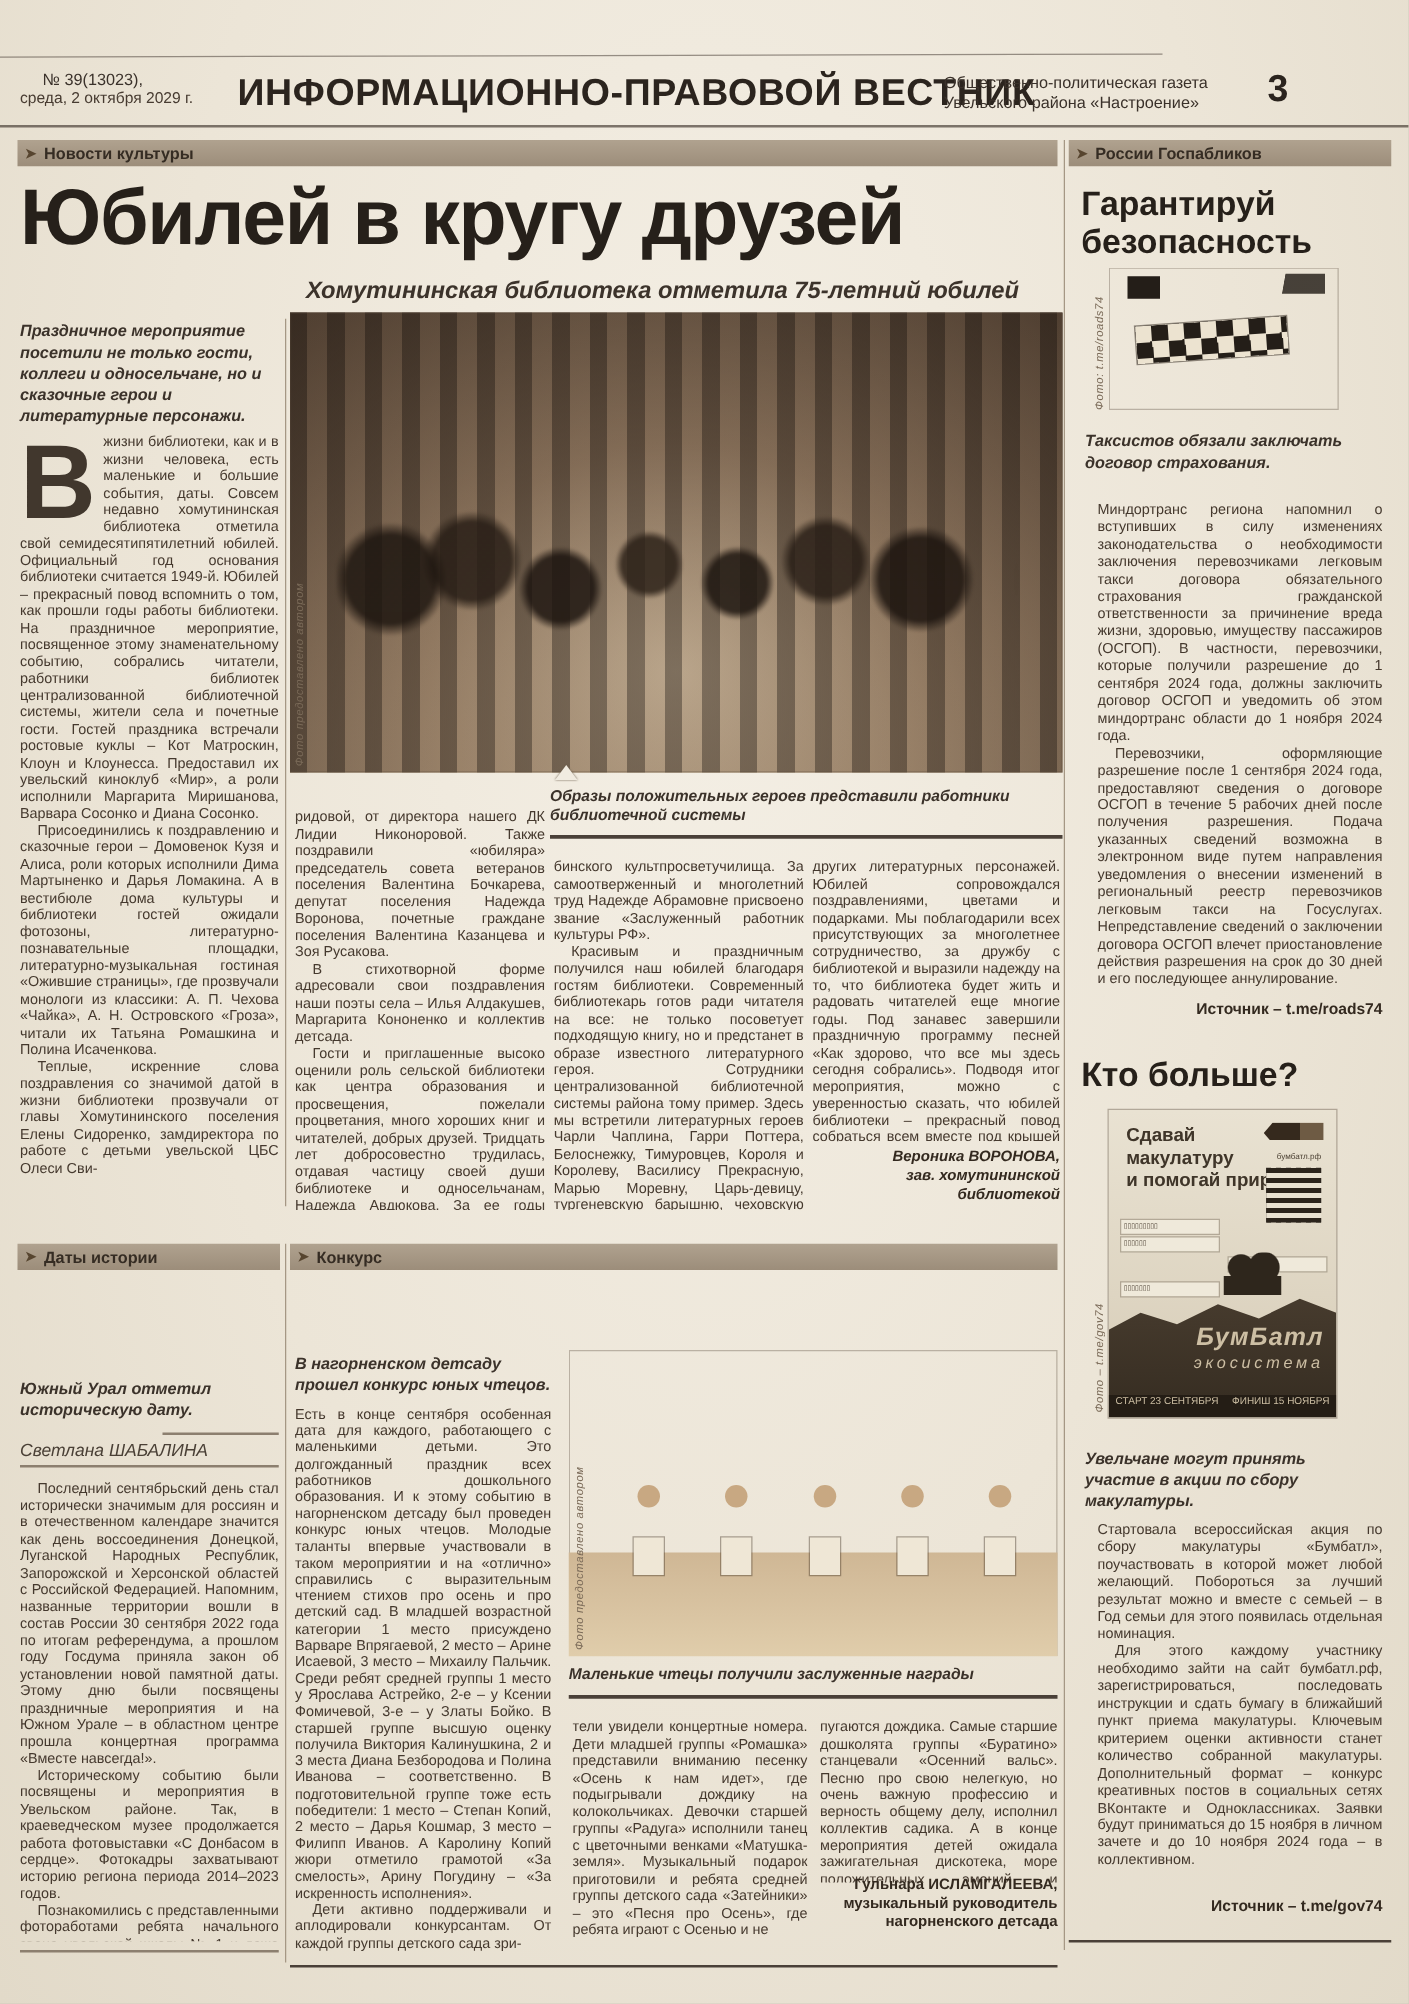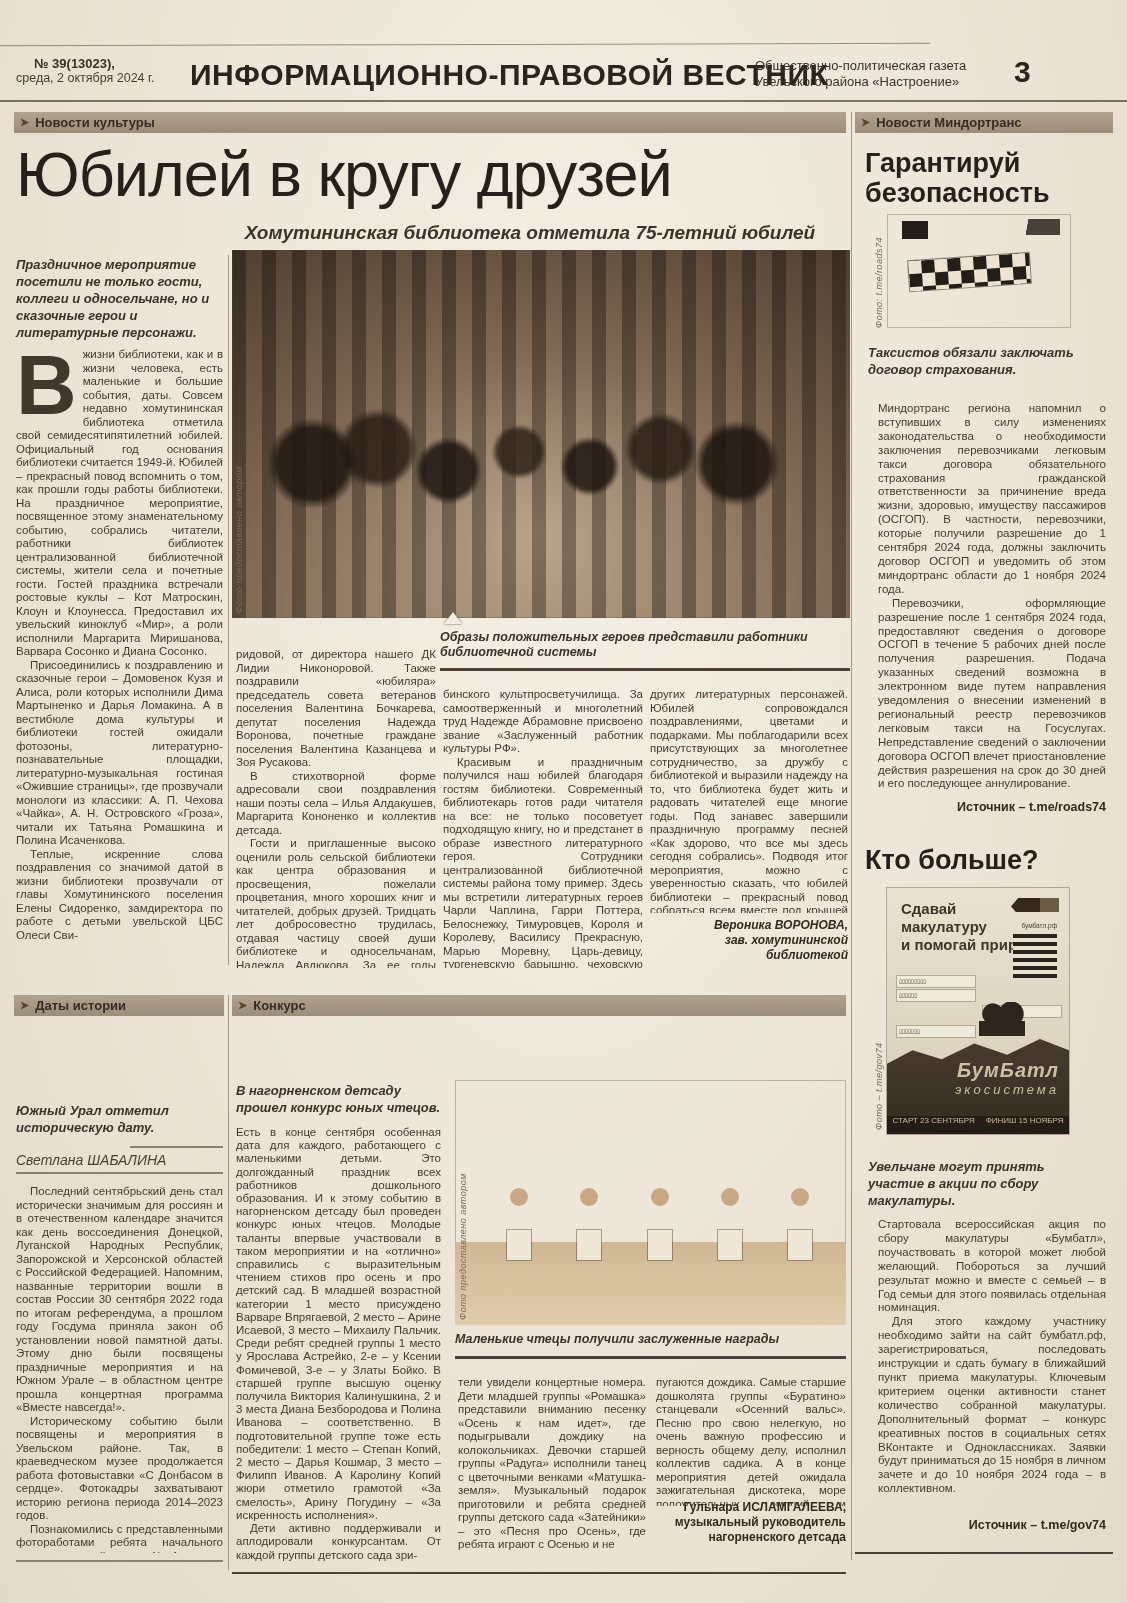--- a/index.html
+++ b/index.html
@@ -7,34 +7,34 @@
     position:relative;width:1127px;height:1603px;margin:0 auto;
     background:
       radial-gradient(ellipse at 50% 30%, #f4efe5 0%, #ece5d7 55%, #e2dac9 100%);
     font-family:"Liberation Sans", sans-serif;
     color:#473b31;overflow:hidden;
   }
   .abs{position:absolute;}
   .rule{background:#4a4038;}
   .thinrule{background:#8c7f6f;}
   
-  .hdr-issue{font-size:13px;font-weight:bold;color:#3a312a;line-height:15px;padding-left:18px;}
+  .hdr-issue{font-size:13px;font-weight:normal;color:#3a312a;line-height:15px;padding-left:18px;}
   .hdr-date{font-size:12.5px;font-weight:normal;}
   .masthead{font-size:30px;font-weight:bold;letter-spacing:.5px;color:#2b241e;white-space:nowrap;}
   .hdr-pub{font-size:13px;line-height:16px;color:#3a312a;}
   .pagenum{font-size:30px;font-weight:bold;color:#2b241e;}
   
   .bar{
     background:linear-gradient(180deg,#b0a28f,#9c8d7a);
     display:flex;align-items:center;height:21px;
     font-size:13px;font-weight:bold;color:#352c23;padding-left:6px;box-sizing:border-box;
   }
   .bar .arr{font-size:11px;margin-right:6px;color:#57452f;}
   
-  .h-main{font-size:63px;font-weight:400;color:#26201a;letter-spacing:-1px;white-space:nowrap;}
+  .h-main{font-size:63px;font-weight:700;color:#26201a;letter-spacing:-1px;white-space:nowrap;}
   .h-sub{font-size:19px;font-style:italic;font-weight:bold;color:#3c332b;}
   .h-mid{font-size:44px;font-weight:800;color:#26201a;letter-spacing:-.5px;white-space:nowrap;}
   .h-side{font-size:27px;font-weight:800;color:#26201a;line-height:30px;}
   .h-left{font-size:29px;font-weight:800;color:#26201a;line-height:33px;}
   
   .lead{font-size:13px;font-weight:bold;font-style:italic;line-height:17px;color:#3b322a;text-align:left;}
   .body-col{font-size:11.5px;line-height:13.5px;text-align:justify;color:#45392e;}
   .body-col p{margin:0 0 0 0;text-indent:14px;}
   .body-col p.noindent{text-indent:0;}
   .dropcap{float:left;font-size:84px;line-height:66px;font-weight:bold;color:#41372d;padding:4px 6px 0 0;}
@@ -113,37 +113,37 @@
 </style>
 </head>
 <body>
 
 <div class="page">
 
   <div class="abs rule" style="left:0;top:44px;width:930px;height:1px;opacity:.55;transform:rotate(-.15deg);"></div>
 
   <div class="abs" style="left:16px;top:56px;">
     <div class="hdr-issue">№ 39(13023),</div>
-    <div class="hdr-date">среда, 2 октября 2024 г.</div>
+    <div class="hdr-date">среда, 2 октября 2029 г.</div>
   </div>
   <div class="abs masthead" style="left:190px;top:58px;">ИНФОРМАЦИОННО-ПРАВОВОЙ ВЕСТНИК</div>
   <div class="abs hdr-pub" style="left:755px;top:58px;">
     <div>Общественно-политическая газета</div>
     <div>Увельского района «Настроение»</div>
   </div>
   <div class="abs pagenum" style="left:1014px;top:55px;">3</div>
   <div class="abs rule" style="left:0;top:100px;width:1127px;height:2px;opacity:.7;"></div>
 
   <div class="abs bar" style="left:14px;top:112px;width:832px;">
     <span class="arr">➤</span>
     <span>Новости культуры</span>
   </div>
   <div class="abs bar" style="left:855px;top:112px;width:258px;">
     <span class="arr">➤</span>
-    <span>Новости Миндортранс</span>
+    <span>России Госпабликов</span>
   </div>
 
   <div class="abs vline" style="left:851px;top:112px;height:1448px;"></div>
   <div class="abs vline" style="left:228px;top:255px;height:710px;"></div>
   <div class="abs vline" style="left:228px;top:995px;height:575px;"></div>
 
   <div class="abs h-main" style="left:16px;top:138px;">Юбилей в кругу друзей</div>
   <div class="abs h-sub" style="left:210px;top:222px;width:640px;text-align:center;">Хомутининская библиотека отметила 75-летний юбилей</div>
 
   <div class="abs lead" style="left:16px;top:256px;width:207px;">Праздничное мероприятие посетили не только гости, коллеги и односельчане, но и сказочные герои и литературные персонажи.</div>

